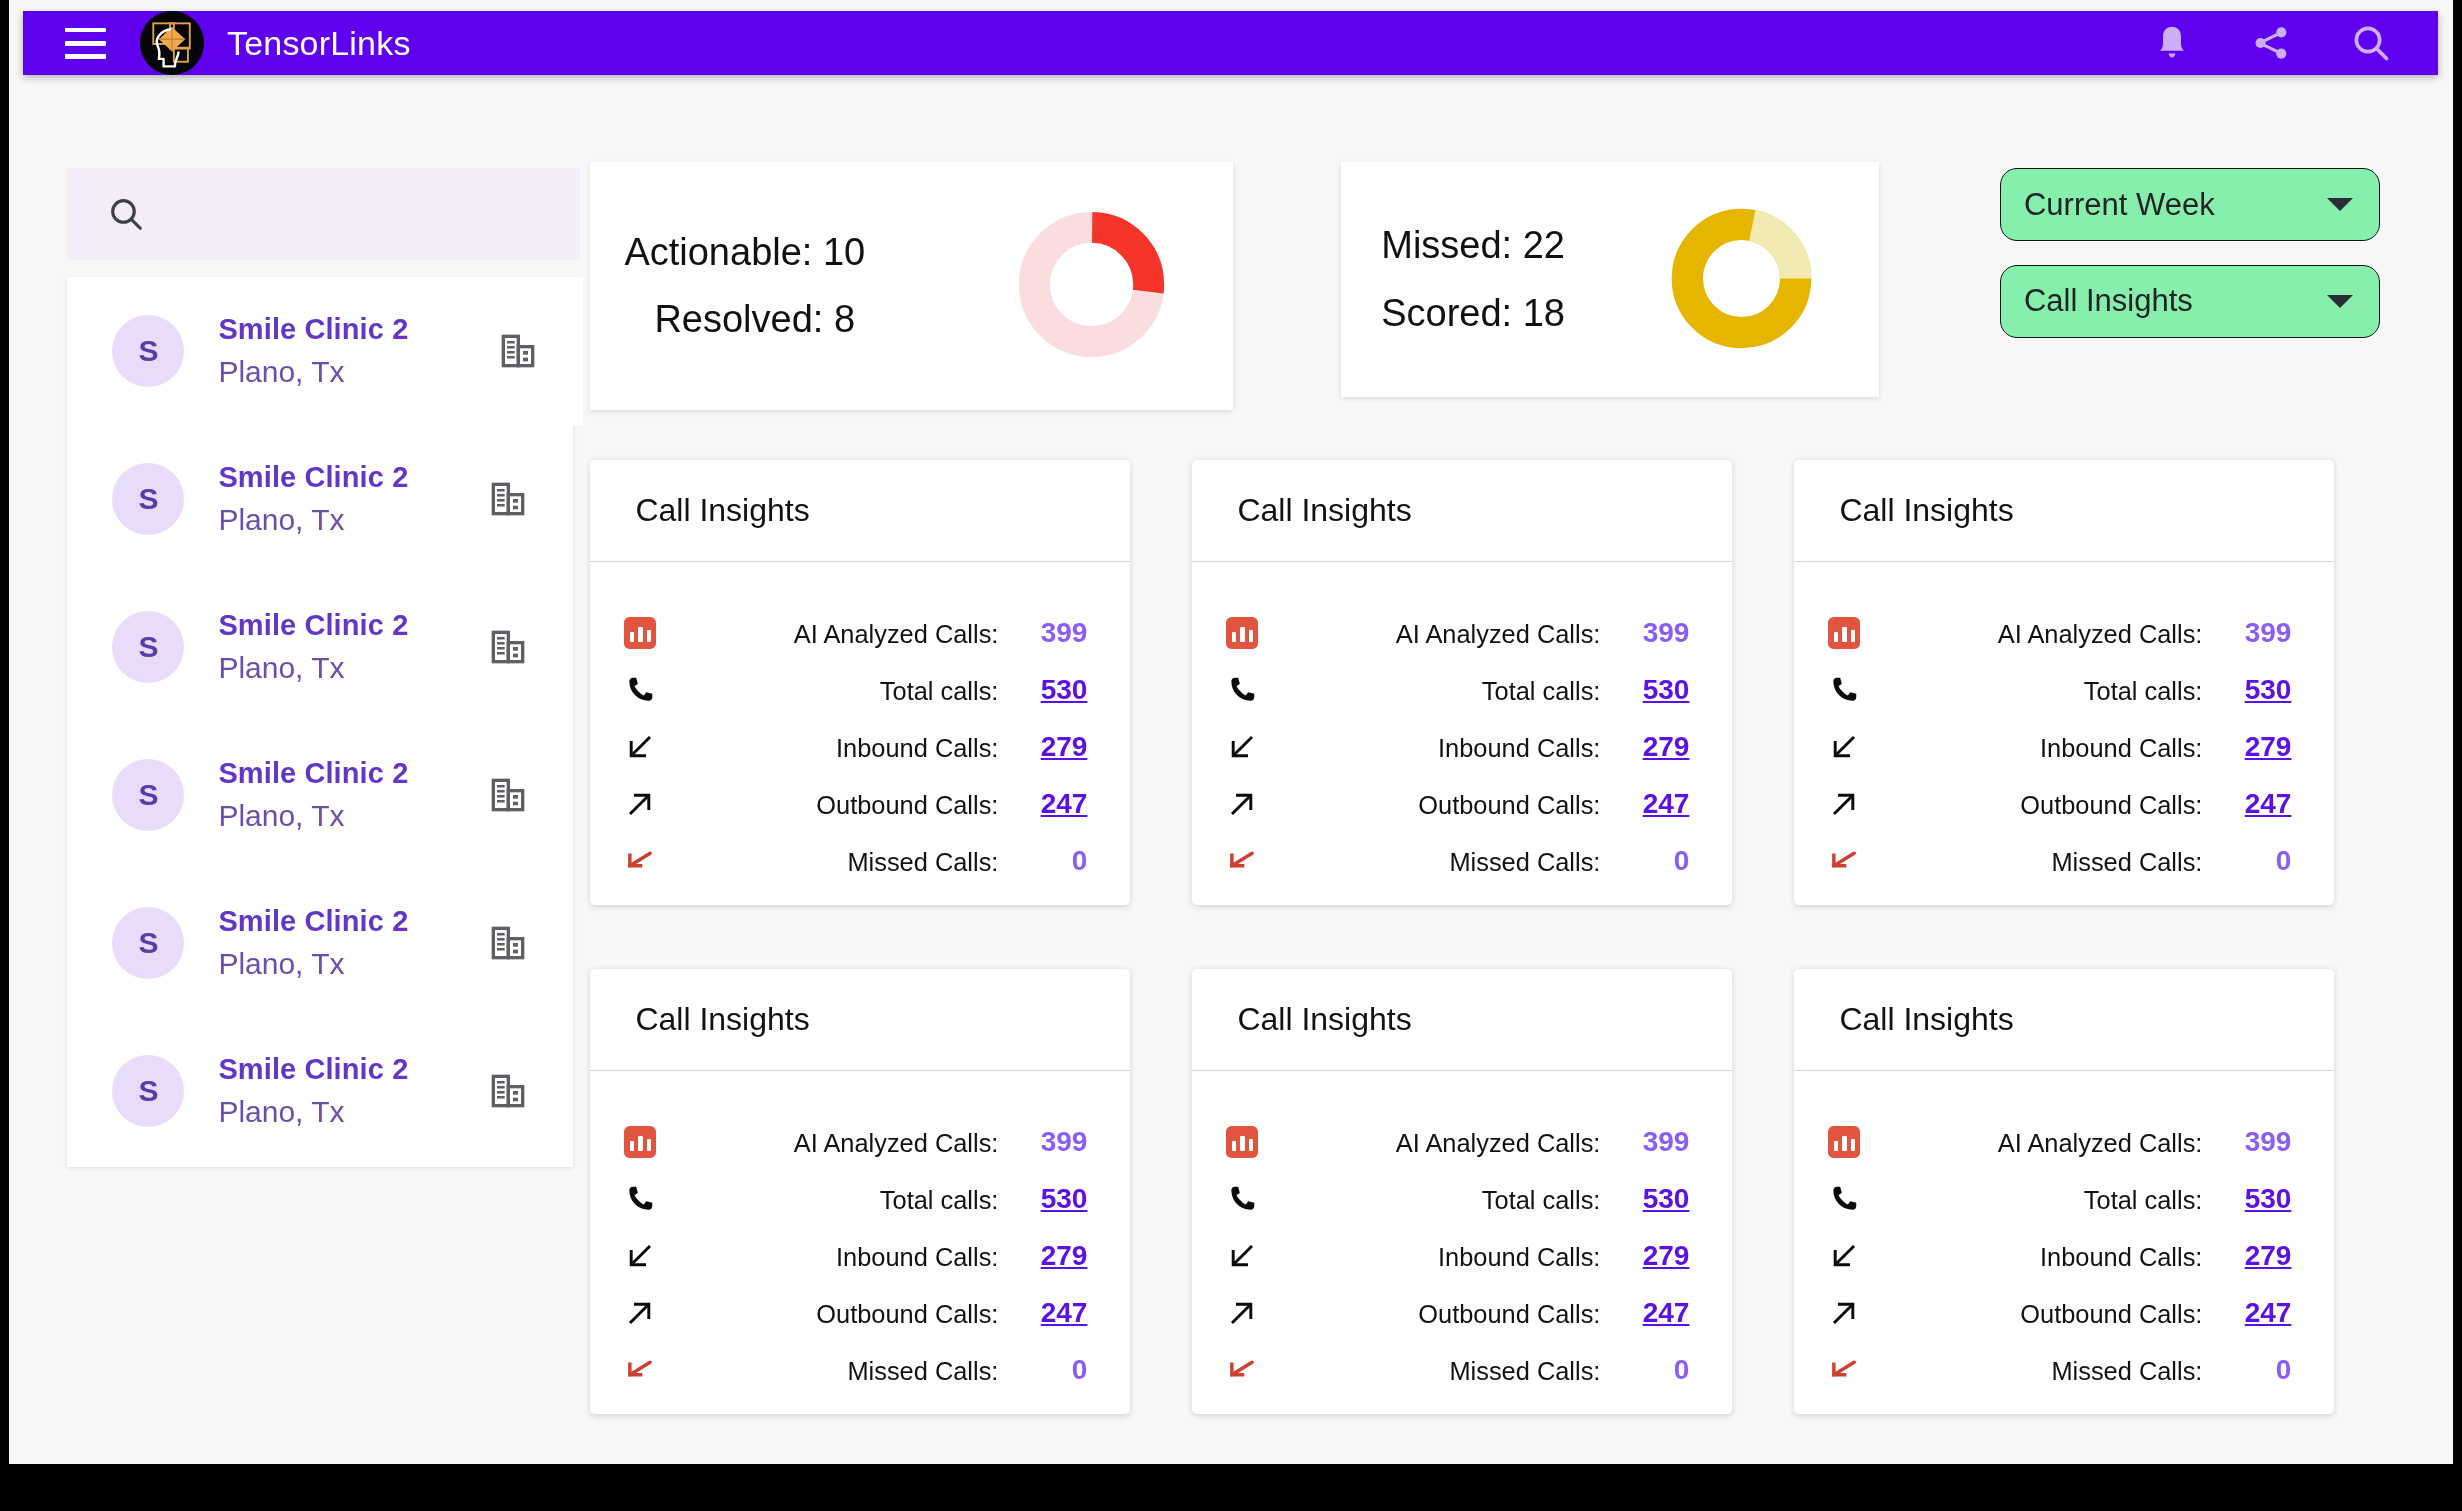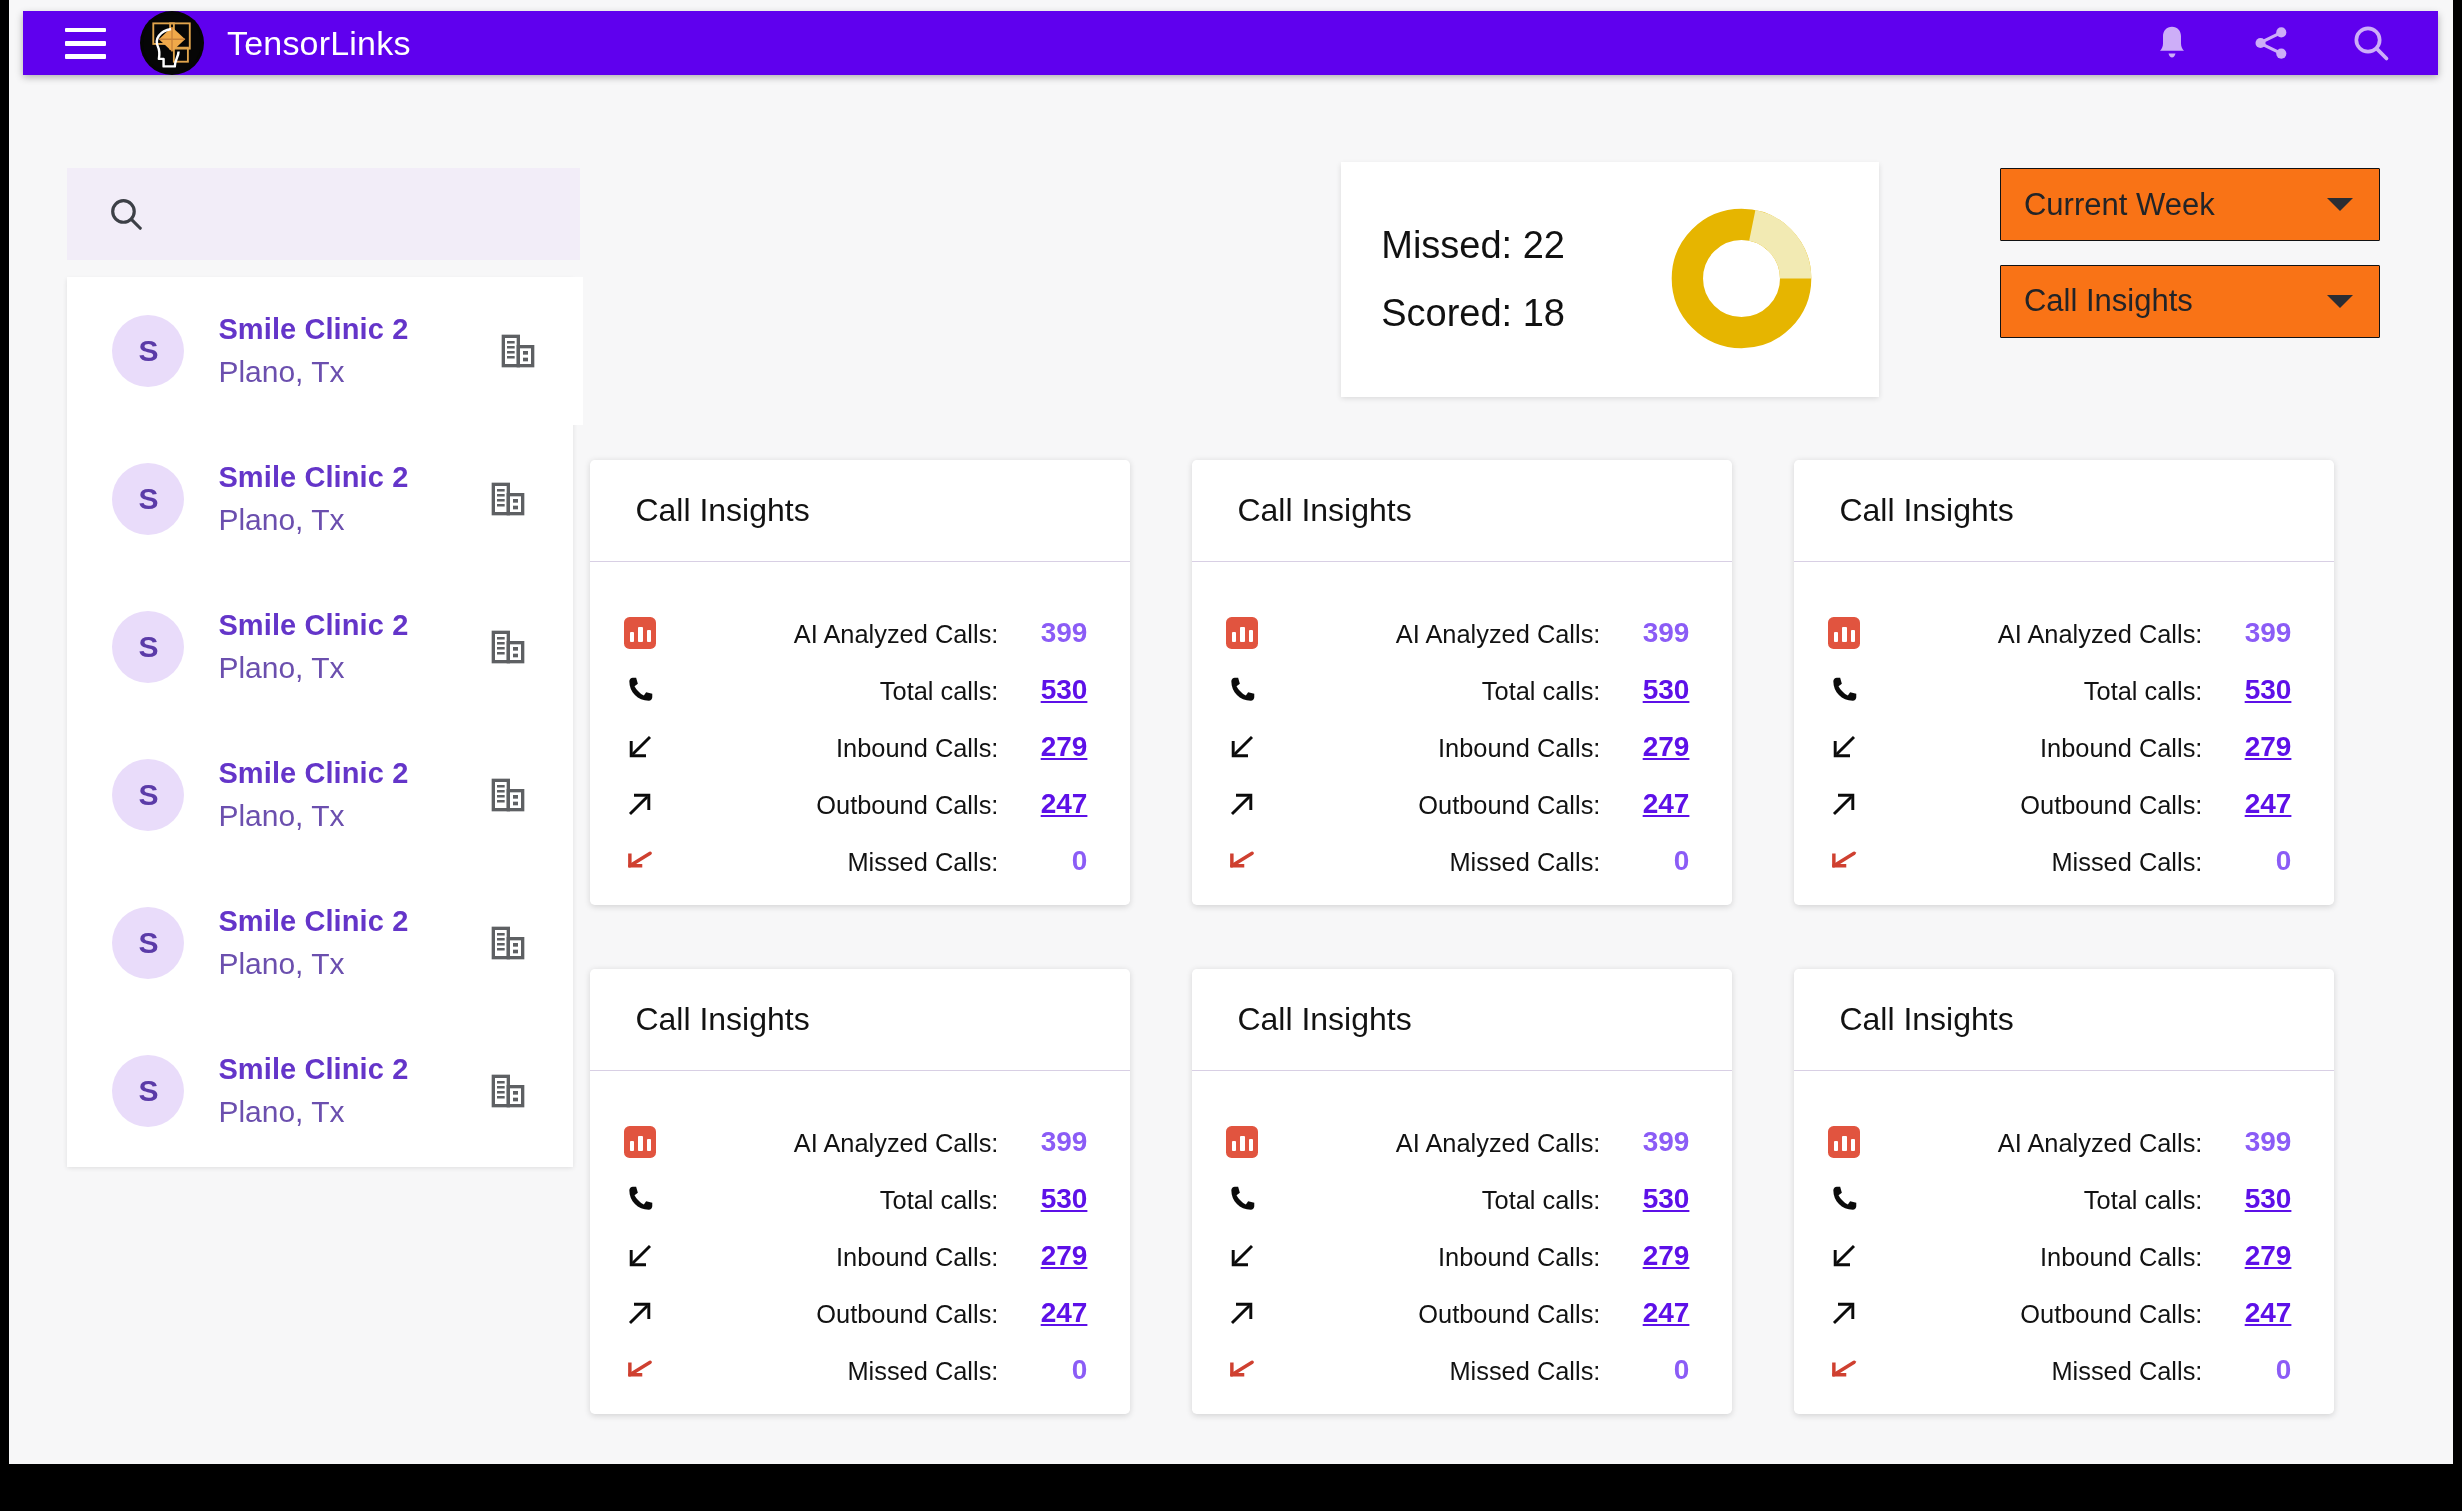--- a/index.html
+++ b/index.html
@@ -102,22 +102,22 @@
   .stat-line { font-size: 38px; color: #111; white-space: nowrap; }
   #stat-actionable .stat-text { margin-left: 34px; }
   #stat-actionable .stat-line:nth-child(2) { margin-left: 30px; }
   #stat-missed .stat-line:nth-child(2) { margin-left: 3.8px; }
   .donut-wrap { margin-left: auto; margin-right: 66px; }
 
   
   .filters { position: absolute; left: 1991px; top: 168px; display: flex; flex-direction: column; gap: 23.5px; }
   .dropdown {
     width: 380px; height: 73px;
-    border: 1.9px solid #111214; border-radius: 1px;
-    background: #f97316;
+    border: 1.9px solid #111214; border-radius: 17px;
+    background: #86efac;
     display: flex; align-items: center; padding: 0 26px 0 22.6px;
     cursor: pointer;
   }
   .dropdown-label { font-size: 31px; color: #222428; }
   .caret { margin-left: auto; width: 0; height: 0; border-left: 13px solid transparent; border-right: 13px solid transparent; border-top: 13px solid #2a2d33; }
 
   
   .cards-grid {
     position: absolute;
     left: 581px; top: 460px;
@@ -333,20 +333,32 @@
               <rect x="5.4" y="12" width="4.6" height="1.5" fill="#5e6063"></rect>
               <rect x="5.4" y="15" width="4.6" height="1.5" fill="#5e6063"></rect>
               <rect x="15" y="12" width="3" height="2.2" fill="#5e6063"></rect>
               <rect x="15" y="16" width="3" height="2.2" fill="#5e6063"></rect>
             </svg>
           </div>
         </div>
       </div>
   </div>
 
+  <div class="stat-card" id="stat-actionable">
+    <div class="stat-text">
+      <div class="stat-line">Actionable: 10</div>
+      <div class="stat-line">Resolved: 8</div>
+    </div>
+    <div class="donut-wrap">
+      <svg width="151" height="151" viewBox="0 0 42 42" aria-hidden="true">
+        <circle cx="21" cy="21" r="15.9" fill="none" stroke="#fadedd" stroke-width="8.6"></circle>
+        <circle cx="21" cy="21" r="15.9" fill="none" stroke="#f5352a" stroke-width="8.6" stroke-dasharray="27 73" stroke-dashoffset="25" transform="rotate(0 21 21)"></circle>
+      </svg>
+    </div>
+  </div>
 
   <div class="stat-card" id="stat-missed">
     <div class="stat-text">
       <div class="stat-line">Missed: 22</div>
       <div class="stat-line">Scored: 18</div>
     </div>
     <div class="donut-wrap">
       <svg width="143" height="143" viewBox="0 0 42 42" aria-hidden="true">
         <circle cx="21" cy="21" r="15.9" fill="none" stroke="#e6b500" stroke-width="9.2"></circle>
         <circle cx="21" cy="21" r="15.9" fill="none" stroke="#f2eab3" stroke-width="9.2" stroke-dasharray="22 78" stroke-dashoffset="22" transform="rotate(0 21 21)"></circle>

